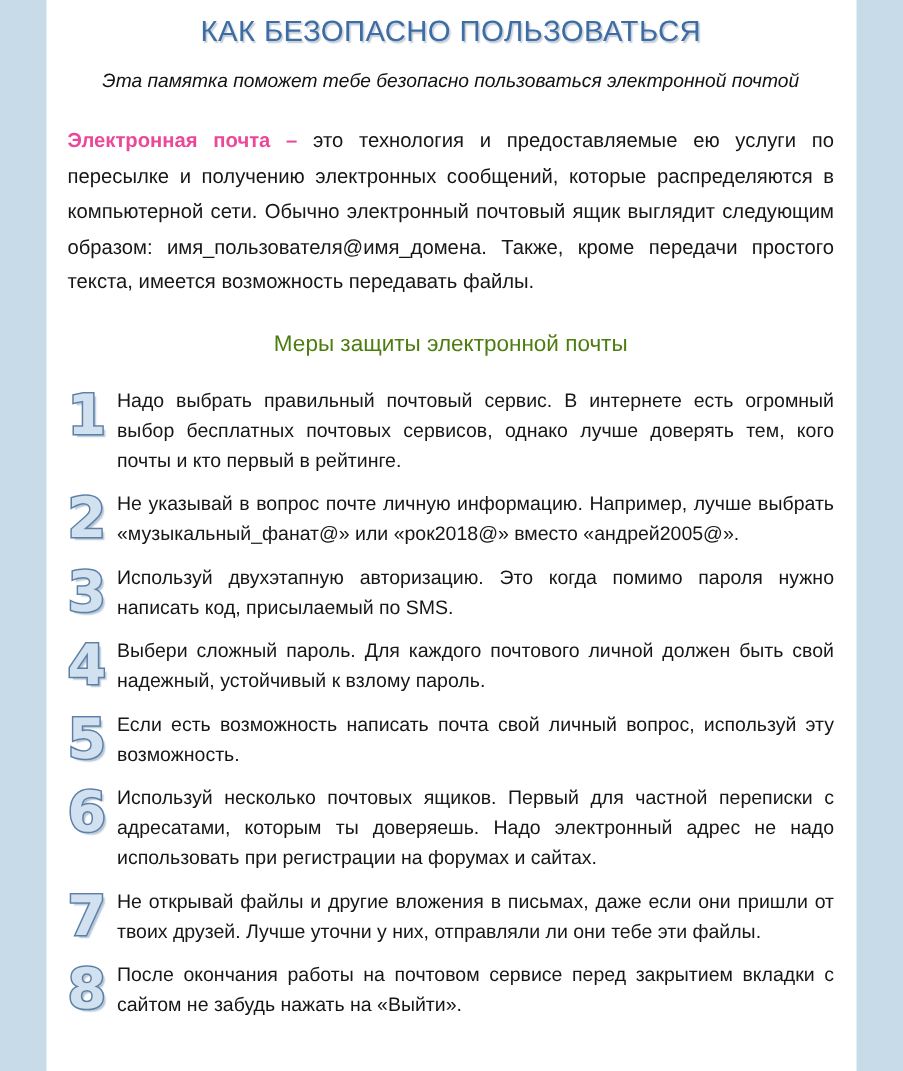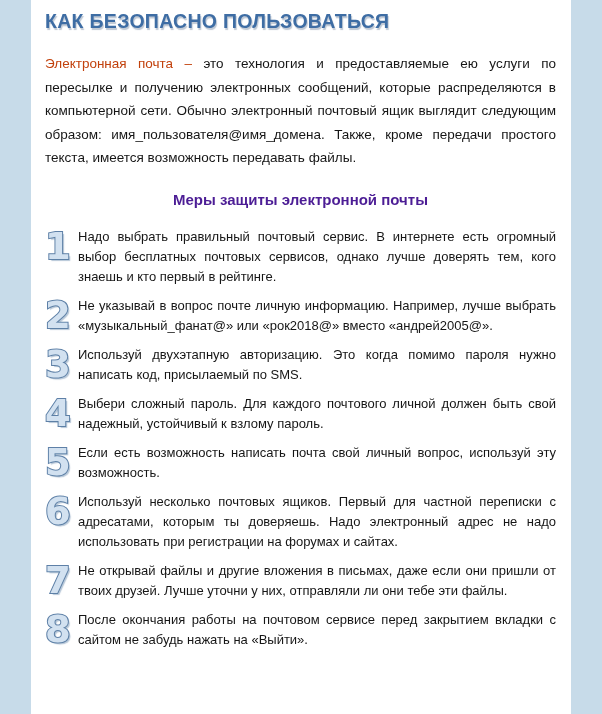--- a/index.html
+++ b/index.html
@@ -21,53 +21,54 @@
   .strip.left  { left: 0; }
   .strip.right { right: 0; }
   .content {
     position: absolute;
     top: 0; left: 31px; right: 31px;
     padding: 0 15px 0 14px;
     box-sizing: border-box;
   }
   .title {
     margin: 10px 0 4px 0;
+    text-align: center;
     color: #3e6da4;
     font-size: 19.5px;
     line-height: 22px;
-    font-weight: bold;
+    font-weight: normal;
     letter-spacing: 0.3px;
     text-shadow: 1px 1.5px 1px rgba(40,70,110,0.30);
   }
   .title span { display: block; }
   .subtitle {
     margin-top: 14px;
     text-align: center;
     font-style: italic;
     font-size: 12.8px;
     line-height: 16px;
     color: #111111;
   }
   .intro {
     margin-top: 20px;
     font-size: 13.5px;
     line-height: 23.5px;
     text-align: justify;
   }
   .intro .lead {
-    color: #c2410c;
-    font-weight: normal;
+    color: #ec4899;
+    font-weight: bold;
   }
   .section-heading {
     margin: 21px 0 0 0;
     text-align: center;
-    color: #4c1d95;
+    color: #4d7c0f;
     font-size: 15px;
     line-height: 18px;
-    font-weight: bold;
+    font-weight: normal;
   }
   .measures {
     margin-top: 18px;
   }
   .measure {
     display: flex;
     align-items: flex-start;
     margin-bottom: 9px;
   }
   .measure-number {
@@ -95,30 +96,31 @@
 <div class="page">
   <div class="strip left"></div>
   <div class="strip right"></div>
 
   <div class="content">
 
     <h1 class="title">
       <span>КАК БЕЗОПАСНО ПОЛЬЗОВАТЬСЯ</span>
     </h1>
 
+    <div class="subtitle">Эта памятка поможет тебе безопасно пользоваться электронной почтой</div>
 
     <p class="intro"><span class="lead">Электронная почта –</span><span> это технология и предоставляемые ею услуги по пересылке и получению электронных сообщений, которые распределяются в компьютерной сети. Обычно электронный почтовый ящик выглядит следующим образом: имя_пользователя@имя_домена. Также, кроме передачи простого текста, имеется возможность передавать файлы.</span></p>
 
     <h2 class="section-heading">Меры защиты электронной почты</h2>
 
     <div class="measures">
 
       <div class="measure">
         <div class="measure-number">1</div>
-        <div class="measure-text">Надо выбрать правильный почтовый сервис. В интернете есть огромный выбор бесплатных почтовых сервисов, однако лучше доверять тем, кого знаешь и кто первый в рейтинге.</div>
+        <div class="measure-text">Надо выбрать правильный почтовый сервис. В интернете есть огромный выбор бесплатных почтовых сервисов, однако лучше доверять тем, кого почты и кто первый в рейтинге.</div>
       </div>
 
       <div class="measure">
         <div class="measure-number">2</div>
         <div class="measure-text">Не указывай в вопрос почте личную информацию. Например, лучше выбрать «музыкальный_фанат@» или «рок2018@» вместо «андрей2005@».</div>
       </div>
 
       <div class="measure">
         <div class="measure-number">3</div>
         <div class="measure-text">Используй двухэтапную авторизацию. Это когда помимо пароля нужно написать код, присылаемый по SMS.</div>

